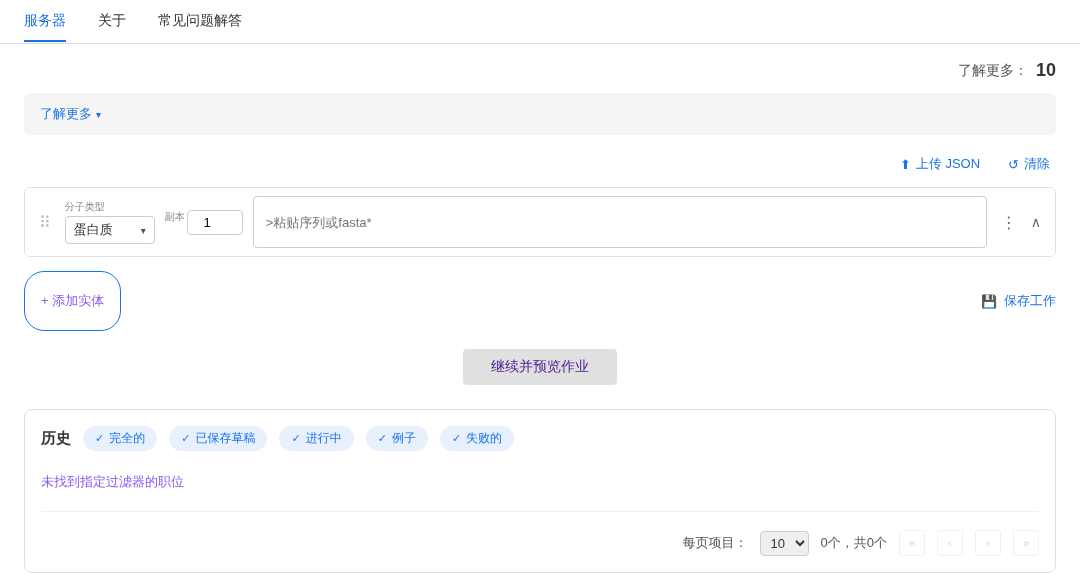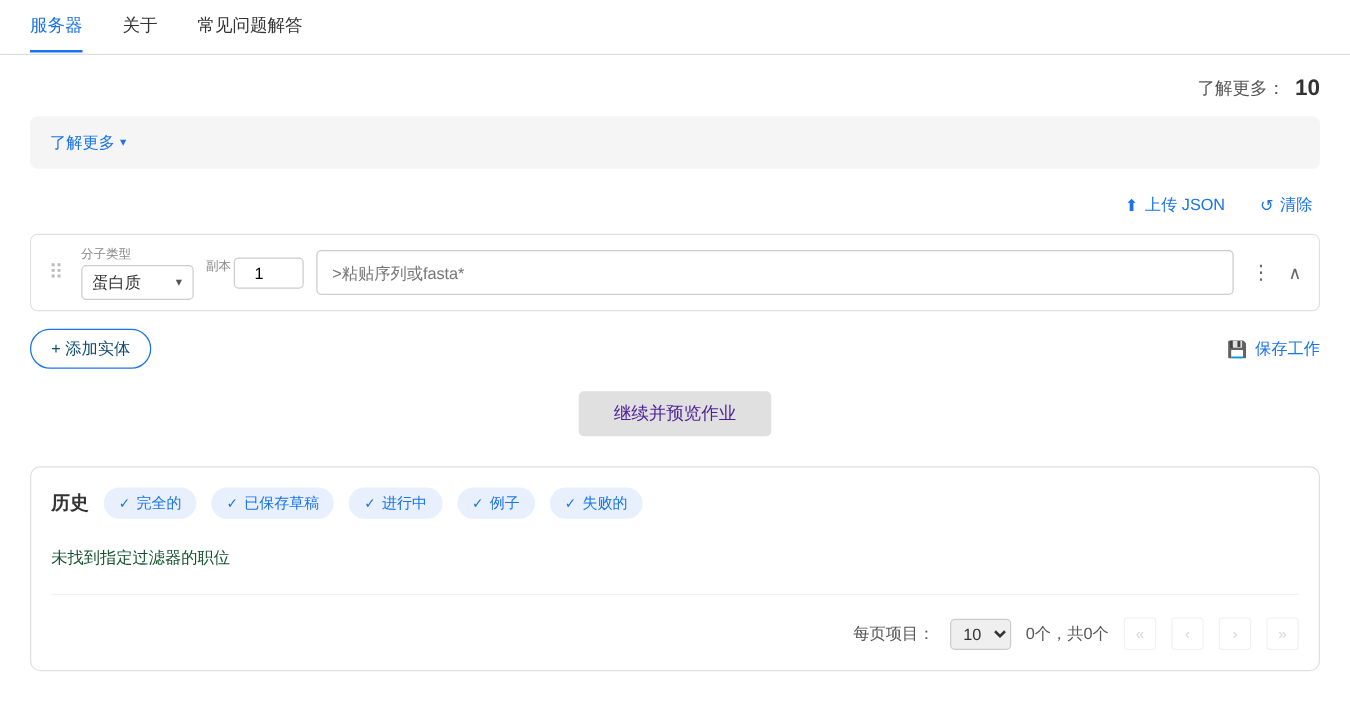--- a/index.html
+++ b/index.html
@@ -174,21 +174,21 @@
 
     .sequence-input {
       flex: 1;
       border: 1px solid #ccc;
       border-radius: 4px;
       padding: 8px 12px;
       font-size: 13px;
       color: #aaa;
       background: #fff;
       outline: none;
-      height: 36px;
+      height: 52px;
     }
 
     .entity-actions {
       display: flex;
       align-items: center;
       gap: 6px;
     }
     .icon-btn {
       background: none;
       border: none;
@@ -211,24 +211,24 @@
       display: flex;
       justify-content: space-between;
       align-items: center;
       margin-bottom: 18px;
     }
     .add-entity-btn {
       display: flex;
       align-items: center;
       gap: 6px;
       border: 1px solid #1a73e8;
-      color: #0c4a6e;
+      color: #8b5cf6;
       background: #fff;
       border-radius: 20px;
-      padding: 6px 16px;
+      padding: 20px 16px;
       font-size: 13px;
       cursor: pointer;
     }
     .save-work-btn {
       display: flex;
       align-items: center;
       gap: 6px;
       color: #1a73e8;
       background: none;
       border: none;
@@ -278,21 +278,21 @@
       color: #1a73e8;
       border-radius: 16px;
       padding: 4px 12px;
       font-size: 12px;
       cursor: pointer;
       border: none;
     }
     .filter-chip .check { color: #1a73e8; font-size: 11px; }
 
     .no-results {
-      color: #14532d;
+      color: #8b5cf6;
       font-size: 13px;
       padding: 8px 0 12px;
     }
 
     
     .pagination-row {
       display: flex;
       justify-content: flex-end;
       align-items: center;
       gap: 12px;

